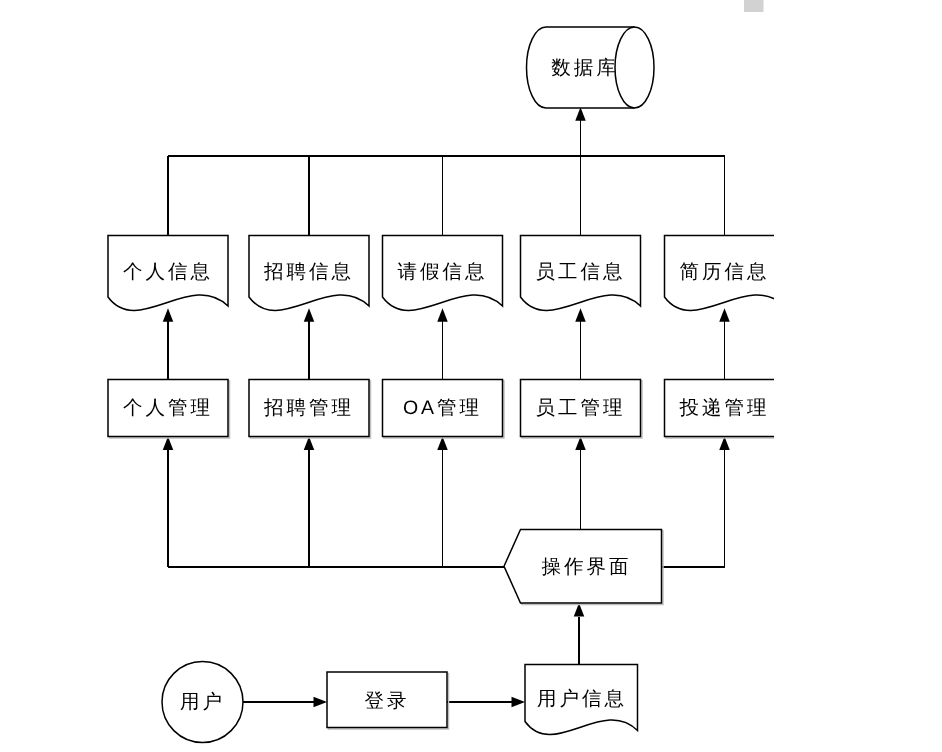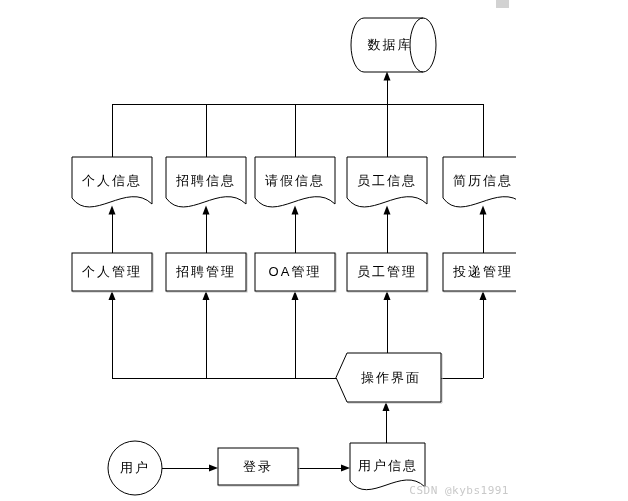--- a/index.html
+++ b/index.html
@@ -164,14 +164,13 @@
     </g>
 
     <g>
       <path d="M350,443 h75 v44 c-23,-23 -56,20 -75,-6 z" fill="#ffffff" stroke="#000000" stroke-width="1"></path>
       <text class="label" x="388" y="470">用户信息</text>
     </g>
   </svg>
 
   <div class="corner-artifact"></div>
 
-  <div class="watermark">CSDN @kybs1991</div>
 </div>
 
 </body></html>

